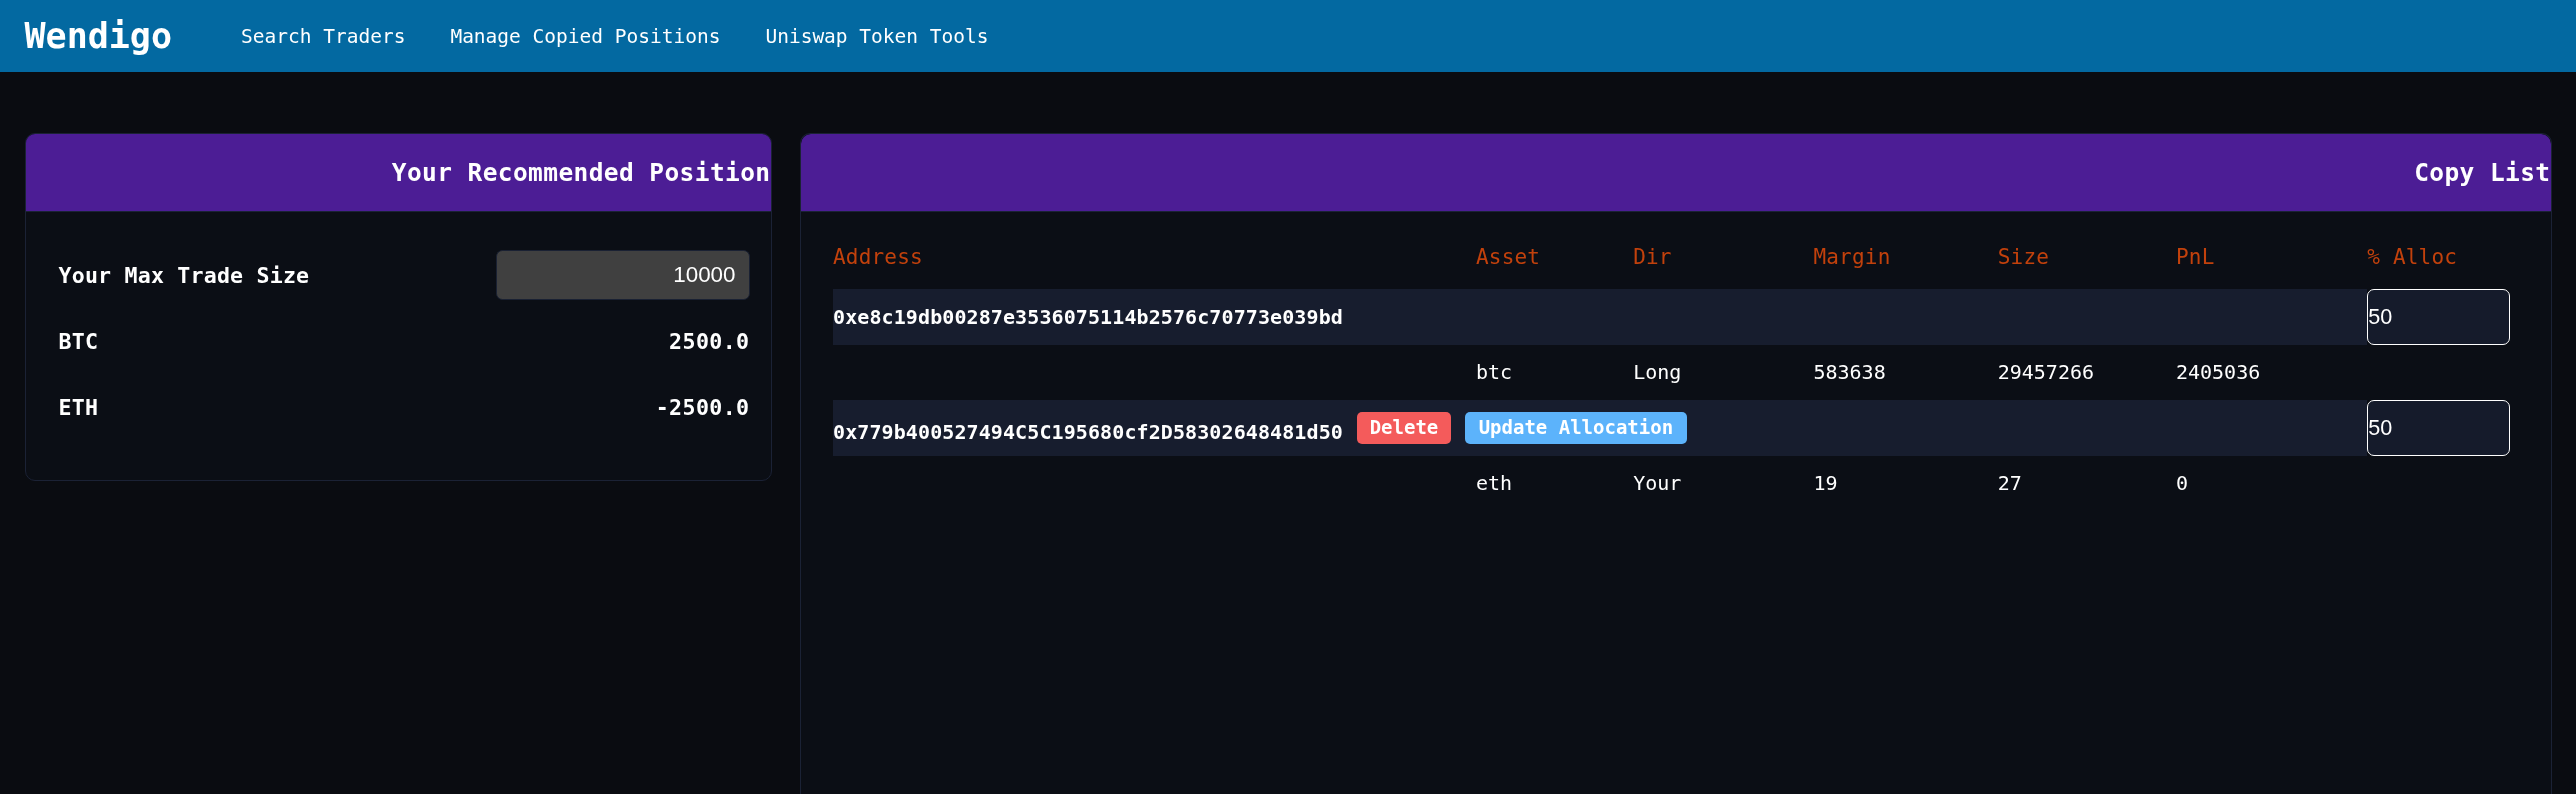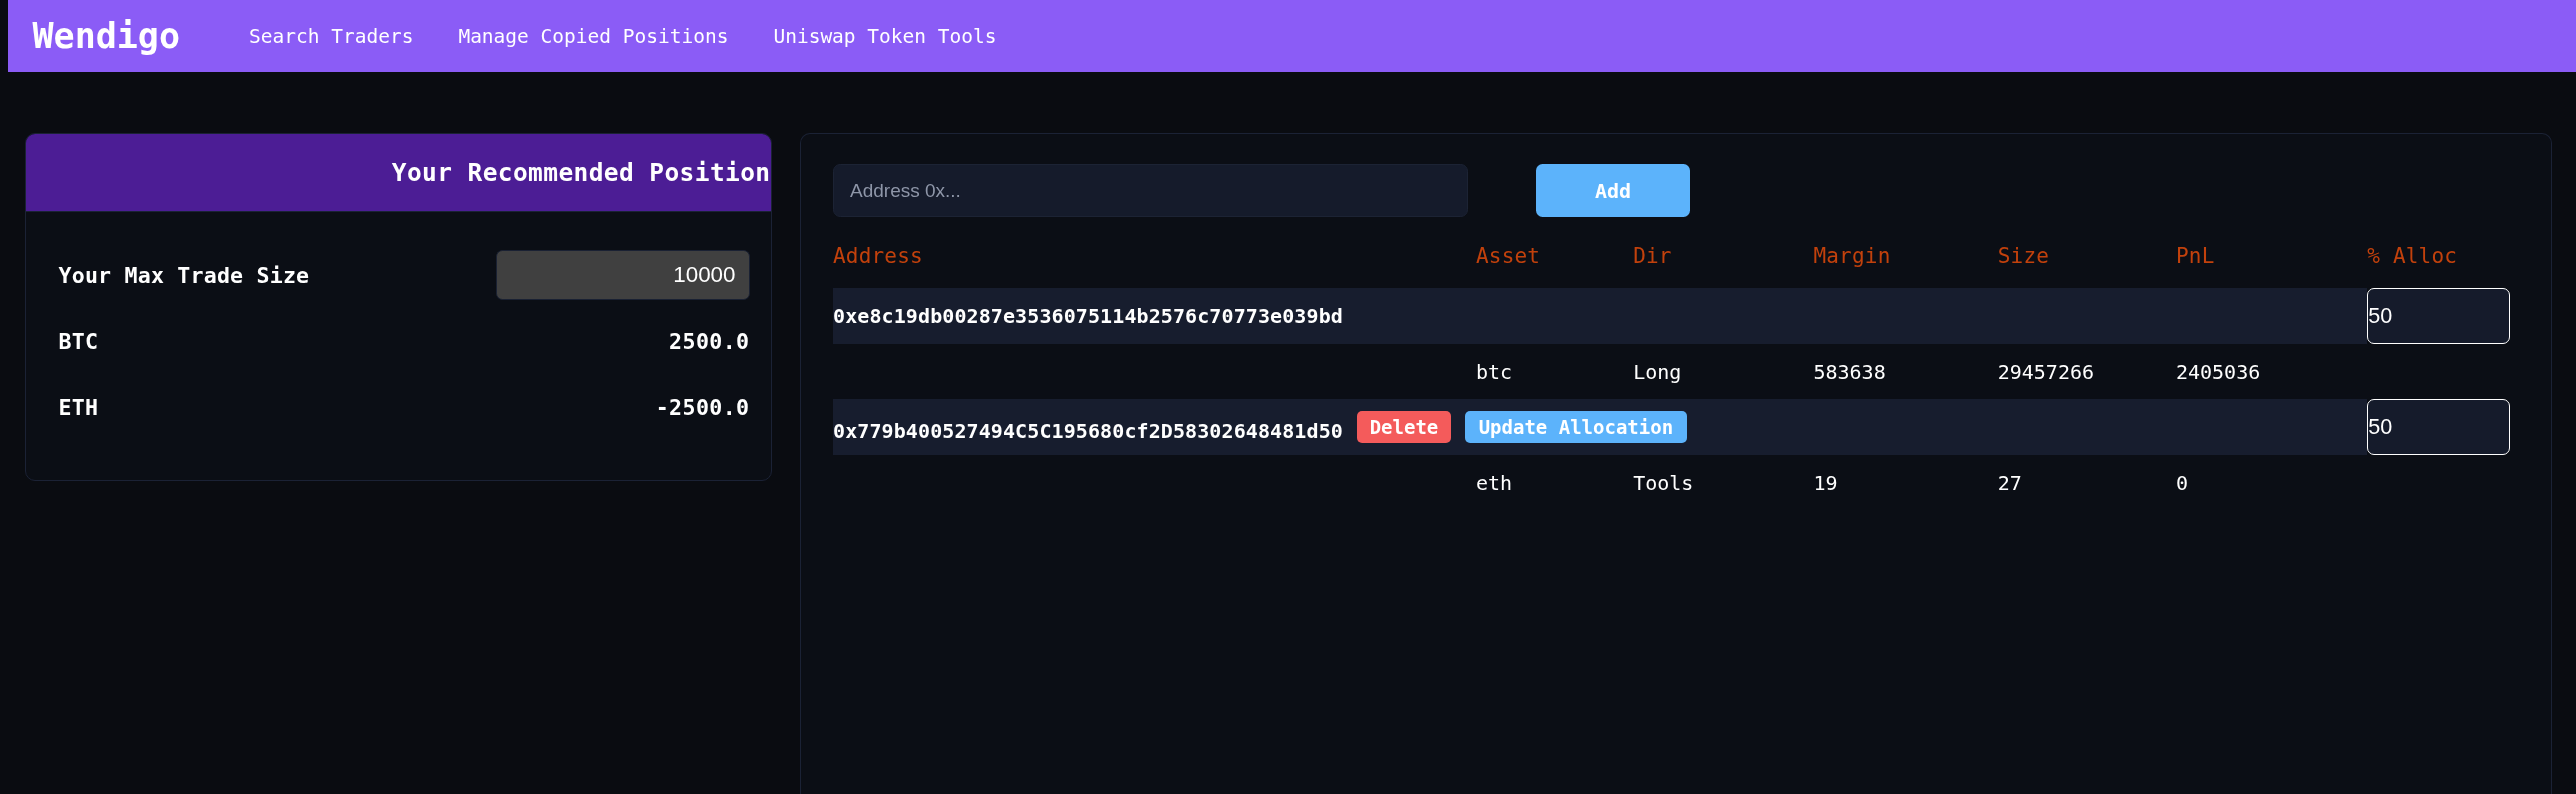--- a/index.html
+++ b/index.html
@@ -13,26 +13,25 @@
   body {
     background: #0a0c11;
     font-family: "DejaVu Sans Mono", "Liberation Mono", monospace;
     color: #ffffff;
     -webkit-font-smoothing: antialiased;
   }
 
   
   .navbar {
     height: 72px;
-    background: #8b5cf6;
+    background: #0369a1;
     display: flex;
     align-items: center;
     padding: 0 24.5px;
     gap: 0;
-    margin-left: 8px;
   }
   .brand {
     font-family: "DejaVu Sans Mono", "Liberation Mono", monospace;
     font-size: 35px;
     font-weight: 700;
     color: #ffffff;
     letter-spacing: 0px;
     margin-right: 69px;
   }
   .nav-links {
@@ -291,26 +290,25 @@
           <div class="form-label">ETH</div>
           <div class="value-right">-2500.0</div>
         </div>
 
       </div>
     </div>
   </div>
 
   <div class="right-col">
     <div class="card-right">
+      <div class="card-header">
+        <div class="card-header-title">Copy List</div>
+      </div>
       <div class="right-body">
 
-        <div class="search-row">
-          <input class="address-input" type="text" placeholder="Address 0x..." style="">
-          <button class="btn btn-primary btn-add">Add</button>
-        </div>
 
         <table class="tbl">
           <colgroup>
             <col class="col-address">
               <col class="col-asset">
               <col class="col-dir">
             <col class="col-margin">
               <col class="col-size">
               <col class="col-pnl">
               <col class="col-alloc">
@@ -358,21 +356,21 @@
                 </div>
               </td>
               <td class="alloc-cell">
                 <input class="alloc-input" type="text" value="50" style="">
               </td>
             </tr>
 
             <tr class="pos-row">
               <td></td>
               <td>eth</td>
-              <td>Tools</td>
+              <td>Your</td>
               <td>19</td>
               <td>27</td>
               <td class="pnl-zero">0</td>
               <td></td>
             </tr>
 
           </tbody>
         </table>
 
       </div>

